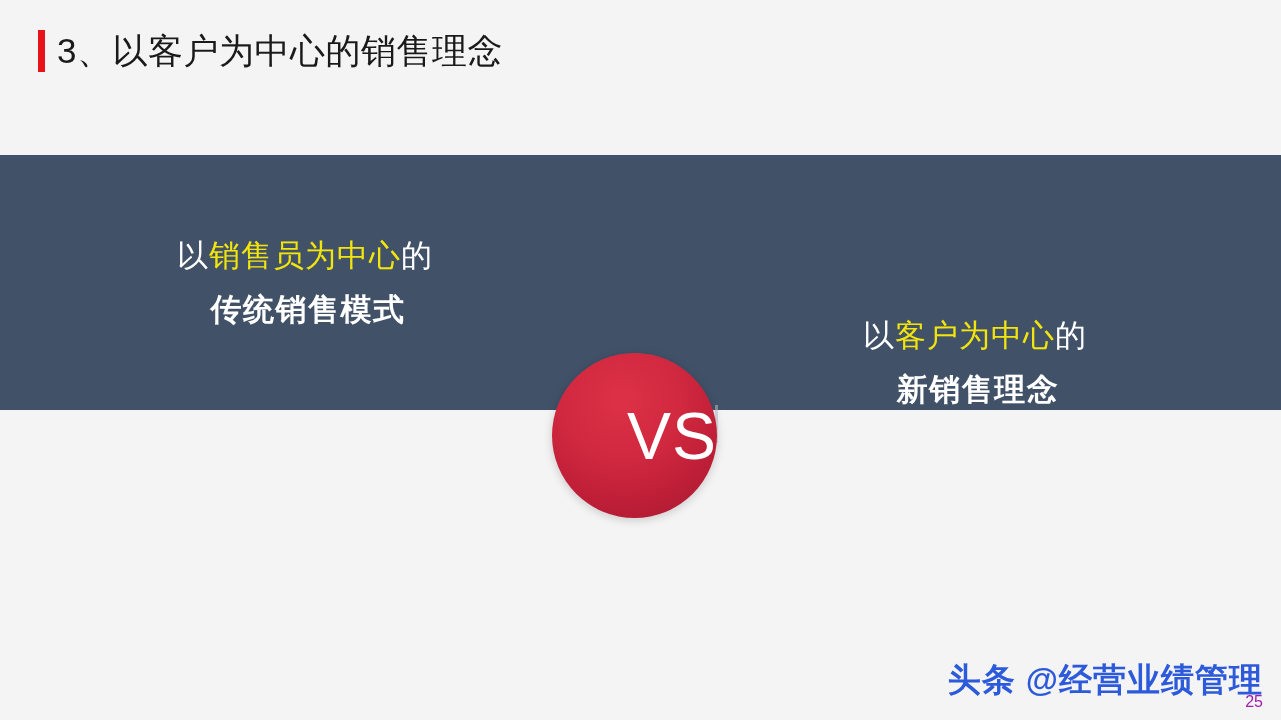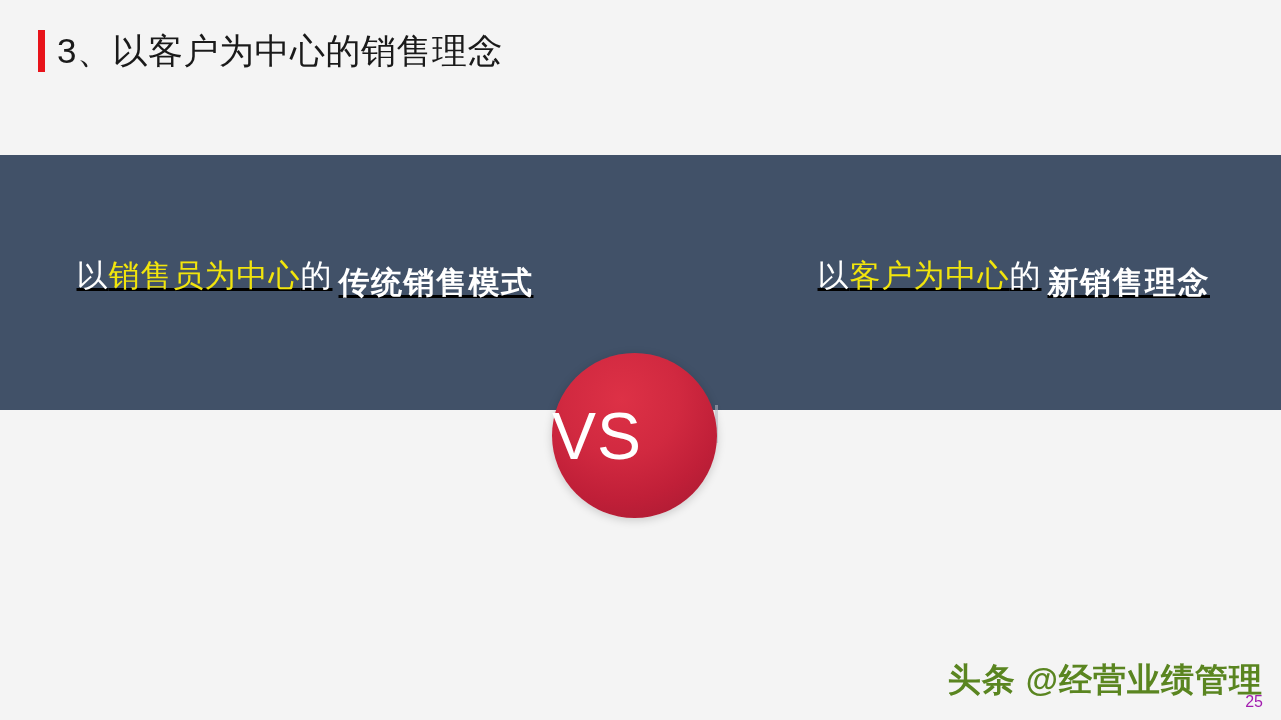--- a/index.html
+++ b/index.html
@@ -49,24 +49,24 @@
     width: 1281px;
     height: 255px;
     background: #415168;
   }
 
   .band-side {
     position: absolute;
     top: 0;
     height: 255px;
     display: flex;
+    flex-direction: column;
     justify-content: center;
     align-items: center;
     text-align: center;
-    text-decoration: underline;
   }
   .band-side.left  { left: 70px;  width: 470px; }
   .band-side.right { left: 740px; width: 470px; justify-content: flex-end; }
 
   .side-line1 {
     font-size: 31px;
     line-height: 40px;
     color: #ffffff;
     font-weight: 400;
     letter-spacing: 1px;
@@ -88,21 +88,21 @@
   .vs-circle {
     position: absolute;
     left: 552px;
     top: 198px;
     width: 165px;
     height: 165px;
     border-radius: 50%;
     background: radial-gradient(circle at 42% 28%, #dd3146 0%, #d12940 38%, #c01f38 66%, #a31931 100%);
     display: flex;
     align-items: center;
-    justify-content: flex-start;
+    justify-content: flex-end;
     box-shadow: 0 2px 10px rgba(0,0,0,0.18);
   }
   .vs-label {
     color: #ffffff;
     font-size: 66px;
     line-height: 66px;
     font-weight: 400;
     letter-spacing: 1px;
     font-family: "Liberation Sans", "DejaVu Sans", sans-serif;
   }
@@ -128,21 +128,21 @@
     letter-spacing: 0.4px;
   }
 
   
   .watermark {
     position: absolute;
     right: 18px;
     top: 660px;
     font-size: 33px;
     line-height: 40px;
-    color: #4d7c0f;
+    color: #1d4ed8;
     font-weight: 700;
     letter-spacing: 1px;
     white-space: nowrap;
     opacity: 0.92;
     margin-left: 12px;
   }
   .page-num {
     position: absolute;
     right: 18px;
     top: 690px;

